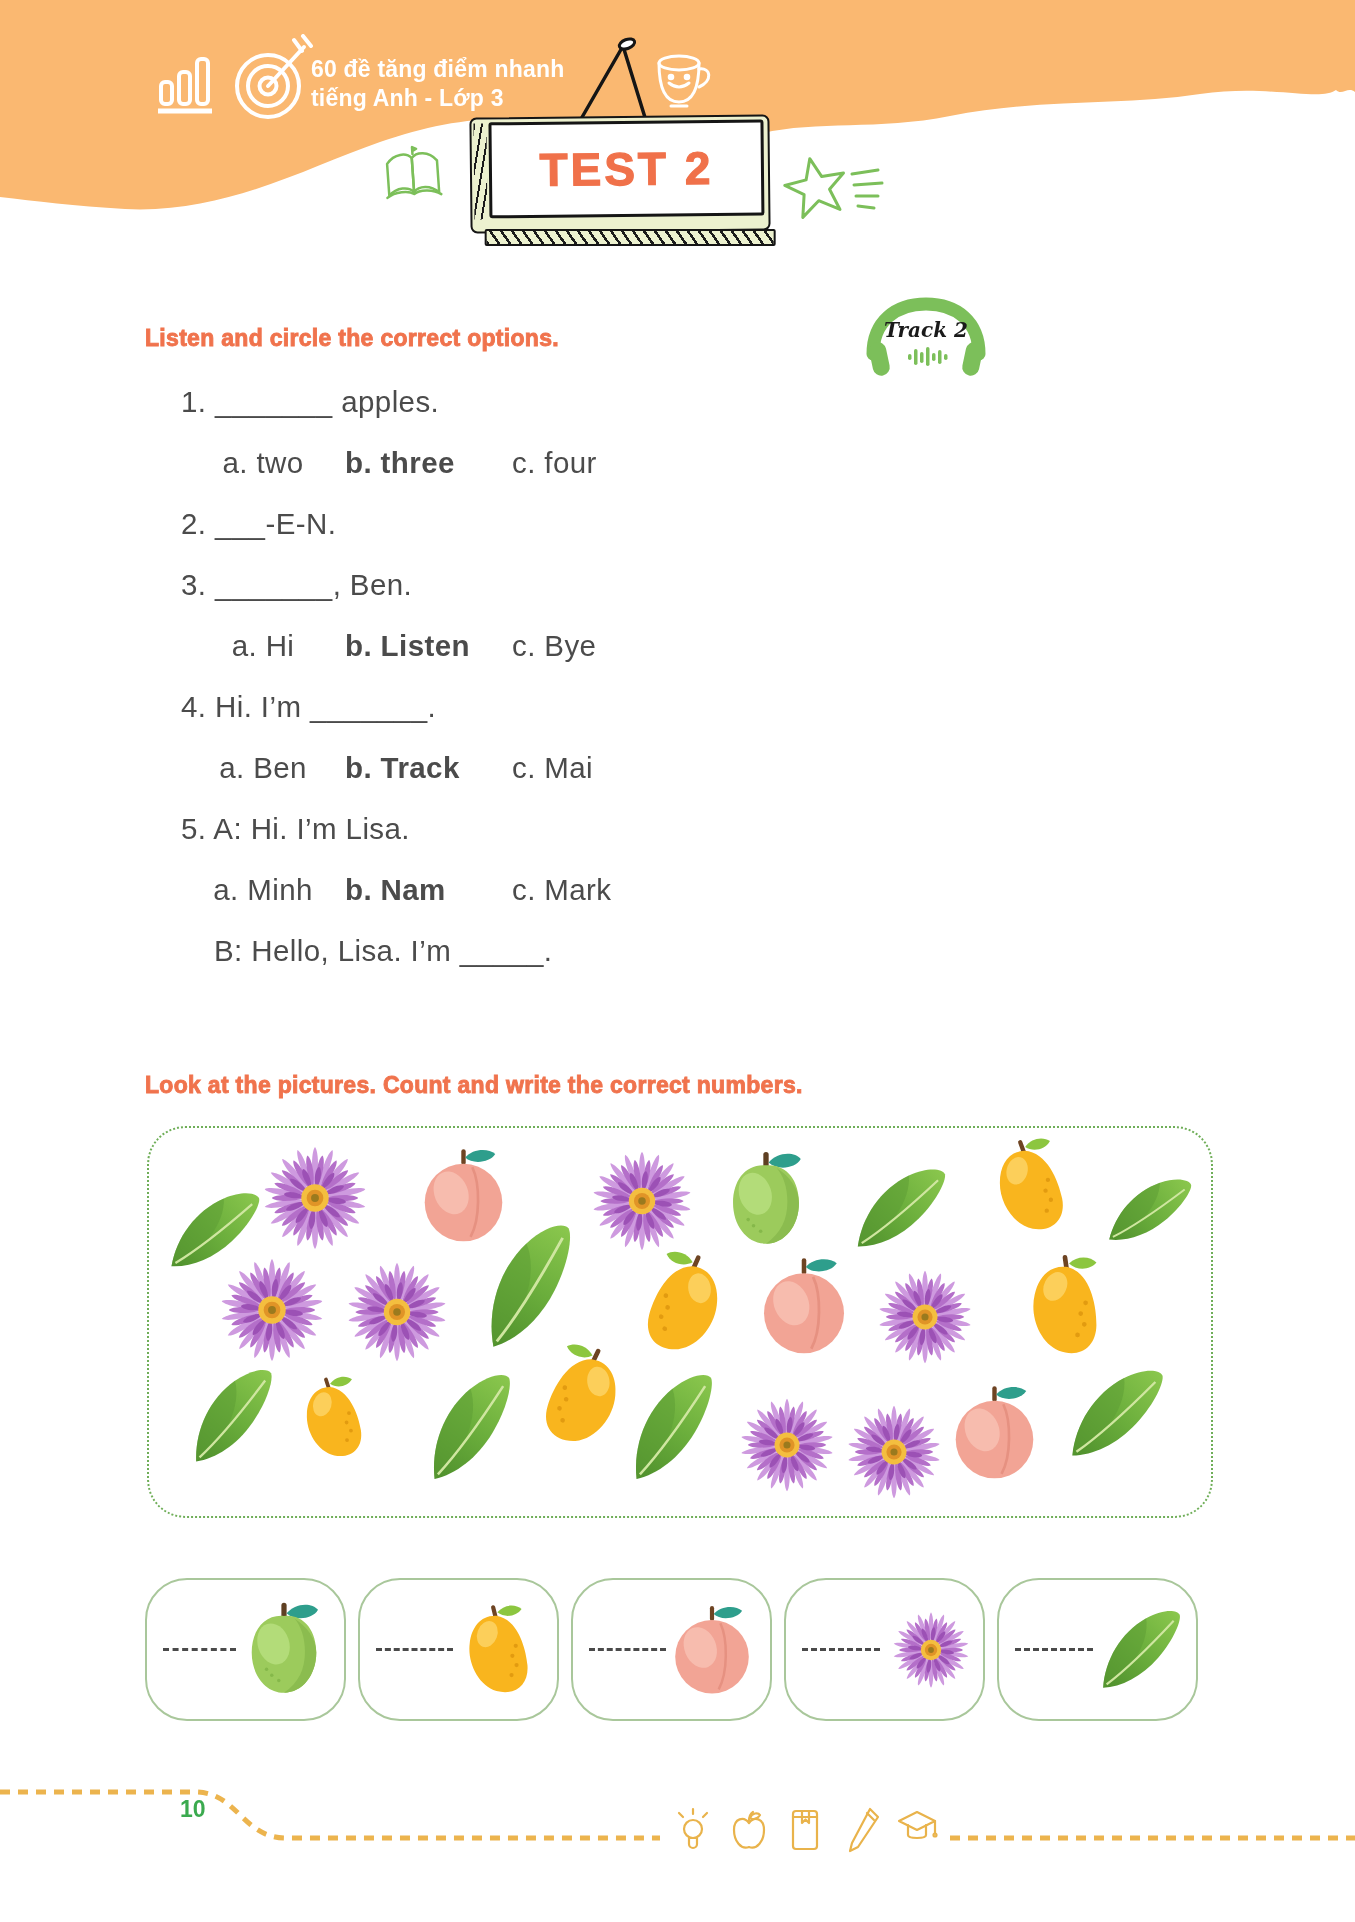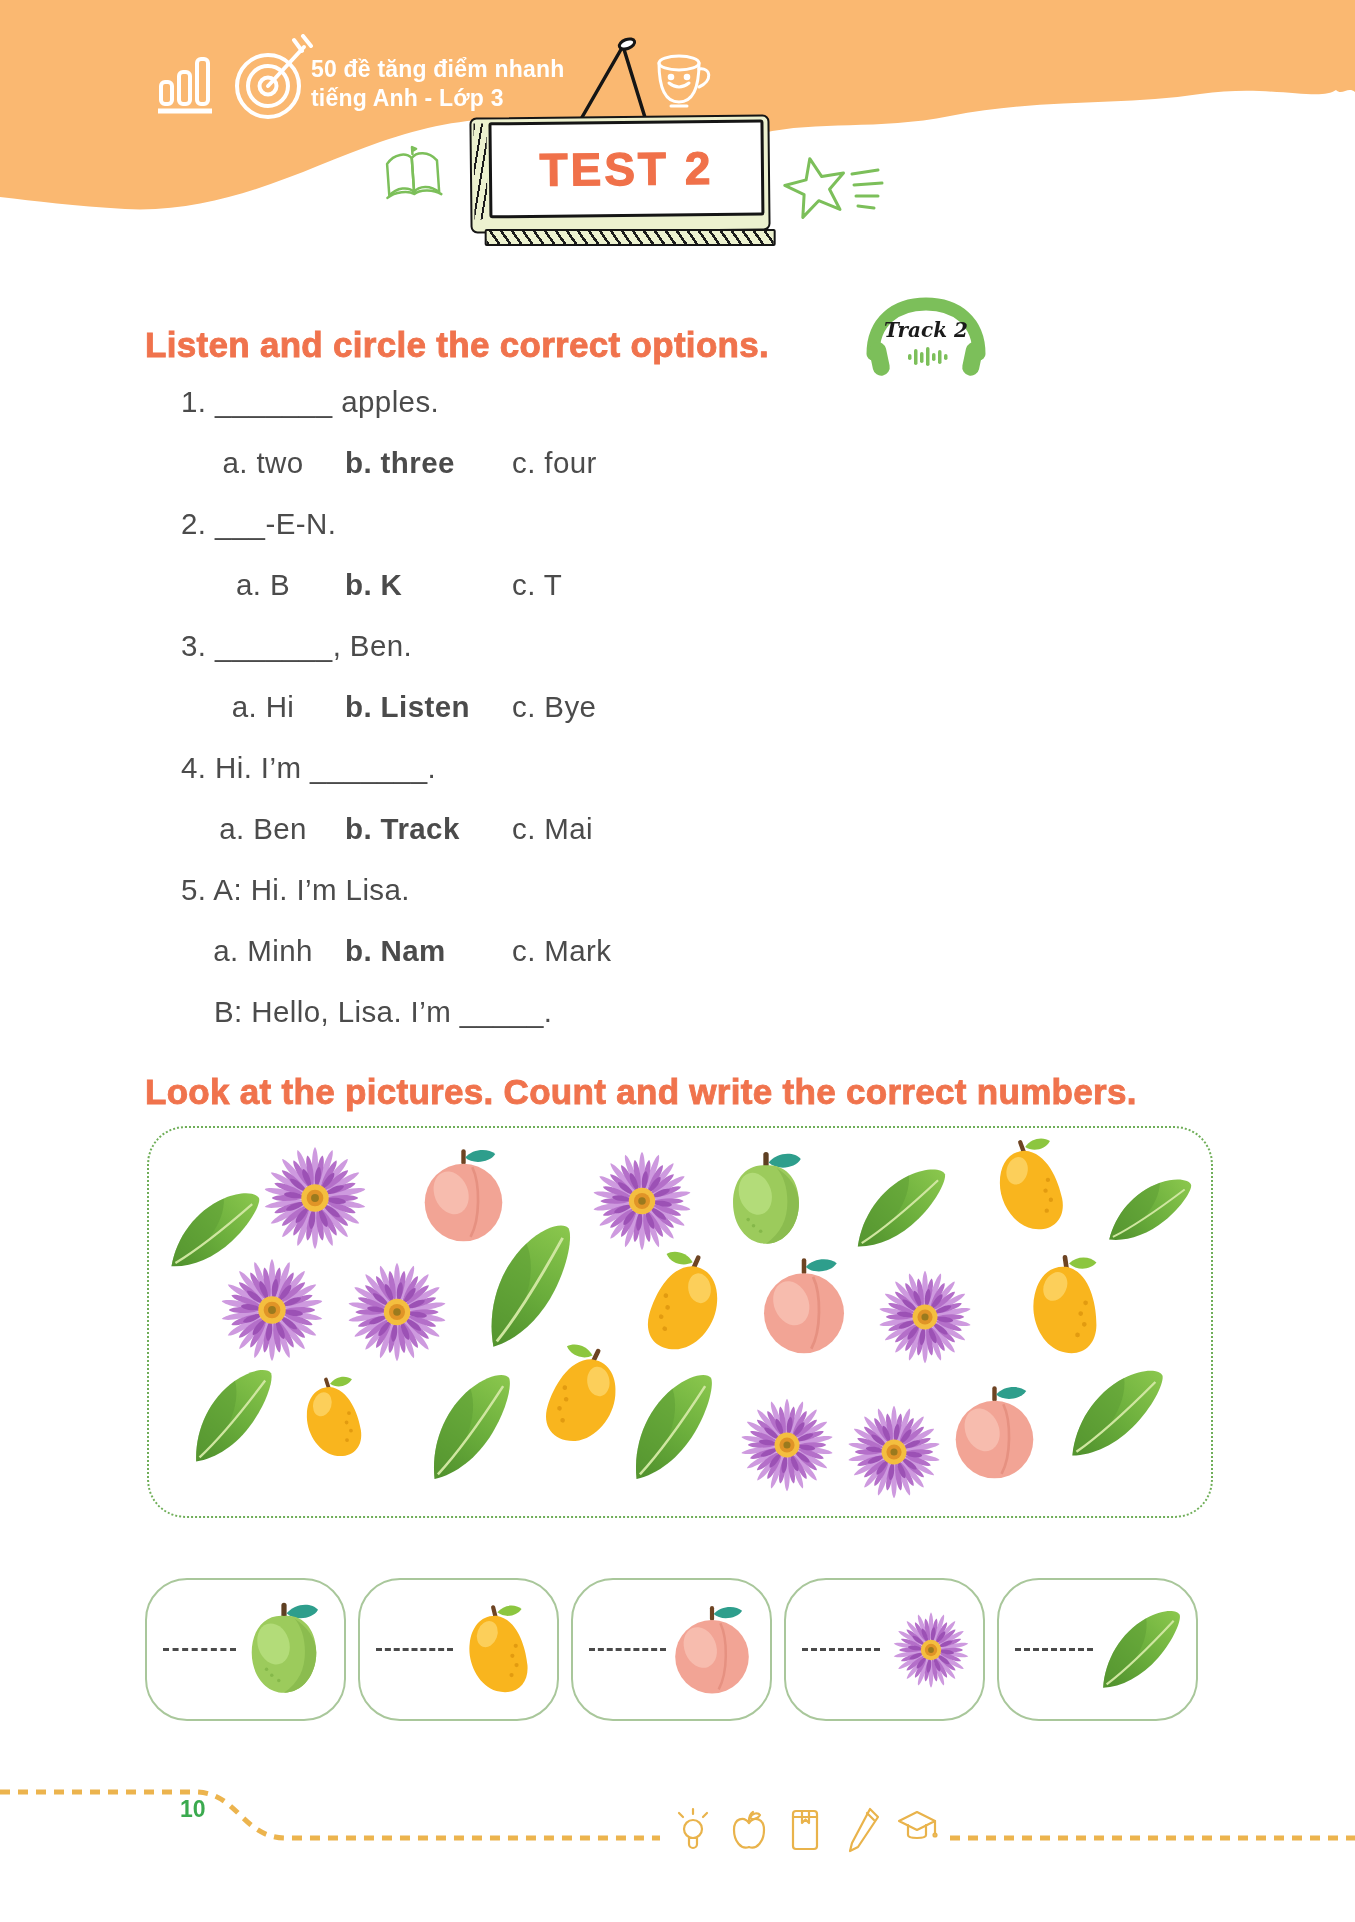--- a/index.html
+++ b/index.html
@@ -21,21 +21,21 @@
   .sign-face{position:absolute;left:17px;top:3px;right:4px;bottom:13px;background:#fff;
         border:3px solid #151515;border-radius:3px;display:flex;align-items:center;justify-content:center;}
   .sign-label{color:#F0714A;font-size:46px;font-weight:bold;letter-spacing:3px;
         -webkit-text-stroke:1.2px #F0714A;}
   .sign-hatch-bottom{position:absolute;left:12px;right:-7px;top:100%;height:13px;margin-top:-1px;
         background:#ECF1CF repeating-linear-gradient(55deg,#1b1b1b 0 2.5px,rgba(0,0,0,0) 2.5px 9px);
         border:2px solid #151515;border-radius:2px;transform:rotate(.6deg);}
   .doodle{position:absolute;}
 
   
-  .section-heading{position:absolute;left:145px;color:#F0734D;font-weight:bold;font-size:35px;
+  .section-heading{position:absolute;left:145px;color:#F0734D;font-weight:bold;font-size:23px;
         letter-spacing:.3px;-webkit-text-stroke:.9px #F0734D;}
   #listen-heading{top:325px;}
   #count-heading{top:1072px;}
   .track-badge{position:absolute;left:858px;top:292px;width:136px;height:100px;}
 
   
   .questions{position:absolute;left:145px;top:385px;width:700px;display:flex;flex-direction:column;}
   .q-row{height:61px;display:flex;align-items:flex-start;color:#4B4B4B;font-size:29.5px;letter-spacing:.4px;margin-left:36px;}
   .q-indent{padding-left:33px;}
   .q-opt:nth-child(1){width:164px;text-align:center;}
@@ -219,21 +219,21 @@
   <svg class="hdr-icon" style="left:230px;top:34px" width="86" height="88">
     <g stroke="#fff" stroke-width="4" fill="none" stroke-linecap="round">
       <circle cx="38" cy="52" r="31"></circle>
       <circle cx="38" cy="52" r="20"></circle>
       <circle cx="38" cy="52" r="8.5"></circle>
       <path d="M38,52 L74,13"></path>
       <path d="M64,6 L72,17 M73,2 L81,12"></path>
     </g>
   </svg>
   <div class="series-title">
-    <div>50 đề tăng điểm nhanh</div>
+    <div>60 đề tăng điểm nhanh</div>
     <div>tiếng Anh - Lớp 3</div>
   </div>
 
   <svg class="wire">
     <path d="M42,92 L88,12 L112,90" stroke="#151515" stroke-width="3.5" fill="none" stroke-linecap="round"></path>
     <ellipse cx="92" cy="10" rx="8" ry="4.5" transform="rotate(-20 92 10)" stroke="#151515" stroke-width="3" fill="#fff"></ellipse>
   </svg>
   <div class="sign">
     <div class="sign-hatch-left"></div>
     <div class="sign-face">
@@ -286,25 +286,20 @@
   </svg>
 
   <div class="questions">
       <div class="q-row q-stem">1. _______ apples.</div>
       <div class="q-row q-options">
         <div class="q-opt">a. two</div>
         <div class="q-opt">b. three</div>
         <div class="q-opt">c. four</div>
       </div>
       <div class="q-row q-stem">2. ___-E-N.</div>
-      <div class="q-row q-options">
-        <div class="q-opt">a. B</div>
-        <div class="q-opt">b. K</div>
-        <div class="q-opt">c. T</div>
-      </div>
       <div class="q-row q-stem">3. _______, Ben.</div>
       <div class="q-row q-options">
         <div class="q-opt">a. Hi</div>
         <div class="q-opt">b. Listen</div>
         <div class="q-opt">c. Bye</div>
       </div>
       <div class="q-row q-stem">4. Hi. I’m _______.</div>
       <div class="q-row q-options">
         <div class="q-opt">a. Ben</div>
         <div class="q-opt">b. Track</div>

